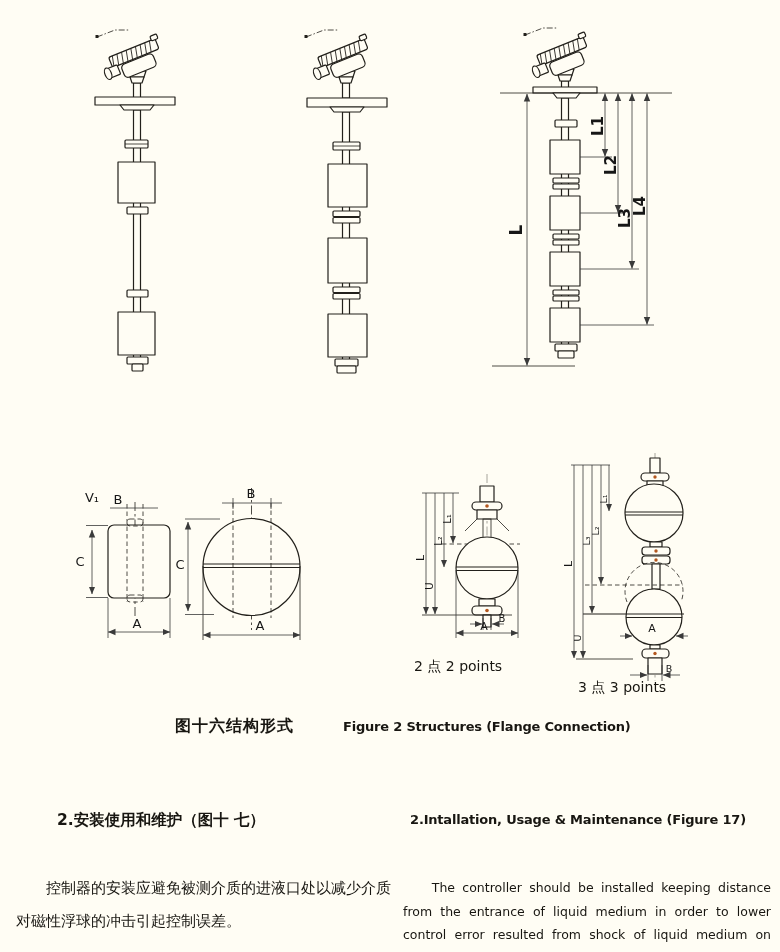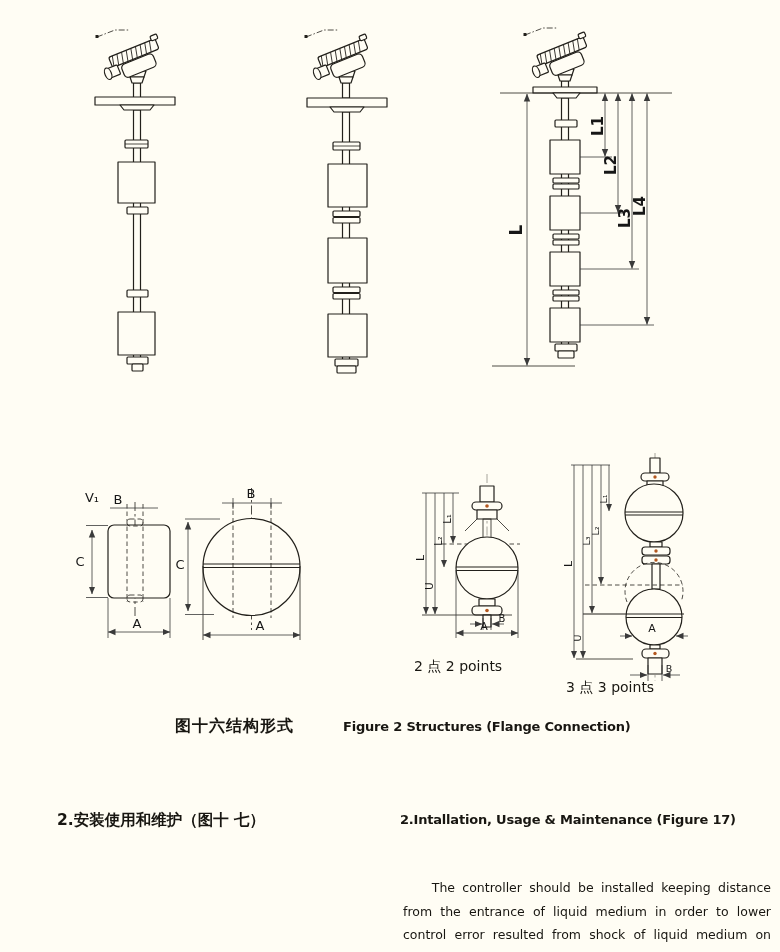--- a/index.html
+++ b/index.html
@@ -25,21 +25,21 @@
   .t13{font-size:13px;}
   .t11{font-size:11px;}
   .t10{font-size:10px;}
   .t9{font-size:9.5px;}
   .tbL{font-size:17px;font-weight:bold;}
   .tbM{font-size:15px;font-weight:bold;}
   .cap-zh{font-size:16px;font-weight:bold;letter-spacing:1px;}
   .cap-en{font-size:13px;font-weight:bold;letter-spacing:-0.2px;}
   .pts{font-size:14px;}
   .h-zh{font-size:15.5px;font-weight:bold;margin-left:29px;}
-  .h-en{font-size:13px;font-weight:bold;letter-spacing:-0.2px;text-align:left;}
+  .h-en{font-size:13px;font-weight:bold;letter-spacing:-0.2px;text-align:center;}
   .p-zh{font-size:15px;line-height:33px;text-indent:2em;}
   .p-en{font-size:12.5px;line-height:23.5px;text-indent:2.3em;text-align:justify;}
 </style>
 </head>
 <body>
 
 <div id="page">
 
   <svg width="0" height="0" class="abs" style="left:0;top:0" aria-hidden="true">
     <defs>
@@ -257,23 +257,24 @@
     <text class="t11" x="11" y="111" text-anchor="middle" dominant-baseline="middle" transform="rotate(-90 11 111)">L</text>
     <text class="t9" x="20" y="185" text-anchor="middle" dominant-baseline="middle" transform="rotate(-90 20 185)">U</text>
     <text class="t9" x="29" y="88" text-anchor="middle" dominant-baseline="middle" transform="rotate(-90 29 88)">L₃</text>
     <text class="t9" x="38" y="78" text-anchor="middle" dominant-baseline="middle" transform="rotate(-90 38 78)">L₂</text>
     <text class="t9" x="46" y="46" text-anchor="middle" dominant-baseline="middle" transform="rotate(-90 46 46)">L₁</text>
     <text class="t11" x="94" y="179" text-anchor="middle">A</text>
     <text class="t9" x="111" y="219" text-anchor="middle">B</text>
   </svg>
 
   <div class="abs pts" style="left:414px;top:658px">2 点 2 points</div>
-  <div class="abs pts" style="left:566px;top:679px">3 点 3 points</div>
+  <div class="abs pts" style="left:578px;top:679px">3 点 3 points</div>
 
   <div class="abs cap-zh" style="left:175px;top:716px">图十六结构形式</div>
   <div class="abs cap-en" style="left:343px;top:719px">Figure 2 Structures (Flange Connection)</div>
 
   <div class="abs h-zh" style="left:28px;top:810px">2.安装使用和维护（图十 七）</div>
   <div class="abs h-en" style="left:400px;top:812px;width:356px">2.Intallation, Usage &amp; Maintenance (Figure 17)</div>
 
+  <div class="abs p-zh" style="left:16px;top:872px;width:380px">控制器的安装应避免被测介质的进液口处以减少介质对磁性浮球的冲击引起控制误差。</div>
   <div class="abs p-en" style="left:403px;top:876px;width:368px">The controller should be installed keeping distance from the entrance of liquid medium in order to lower control error resulted from shock of liquid medium on floating ball.</div>
 
 </div>
 
 </body></html>

